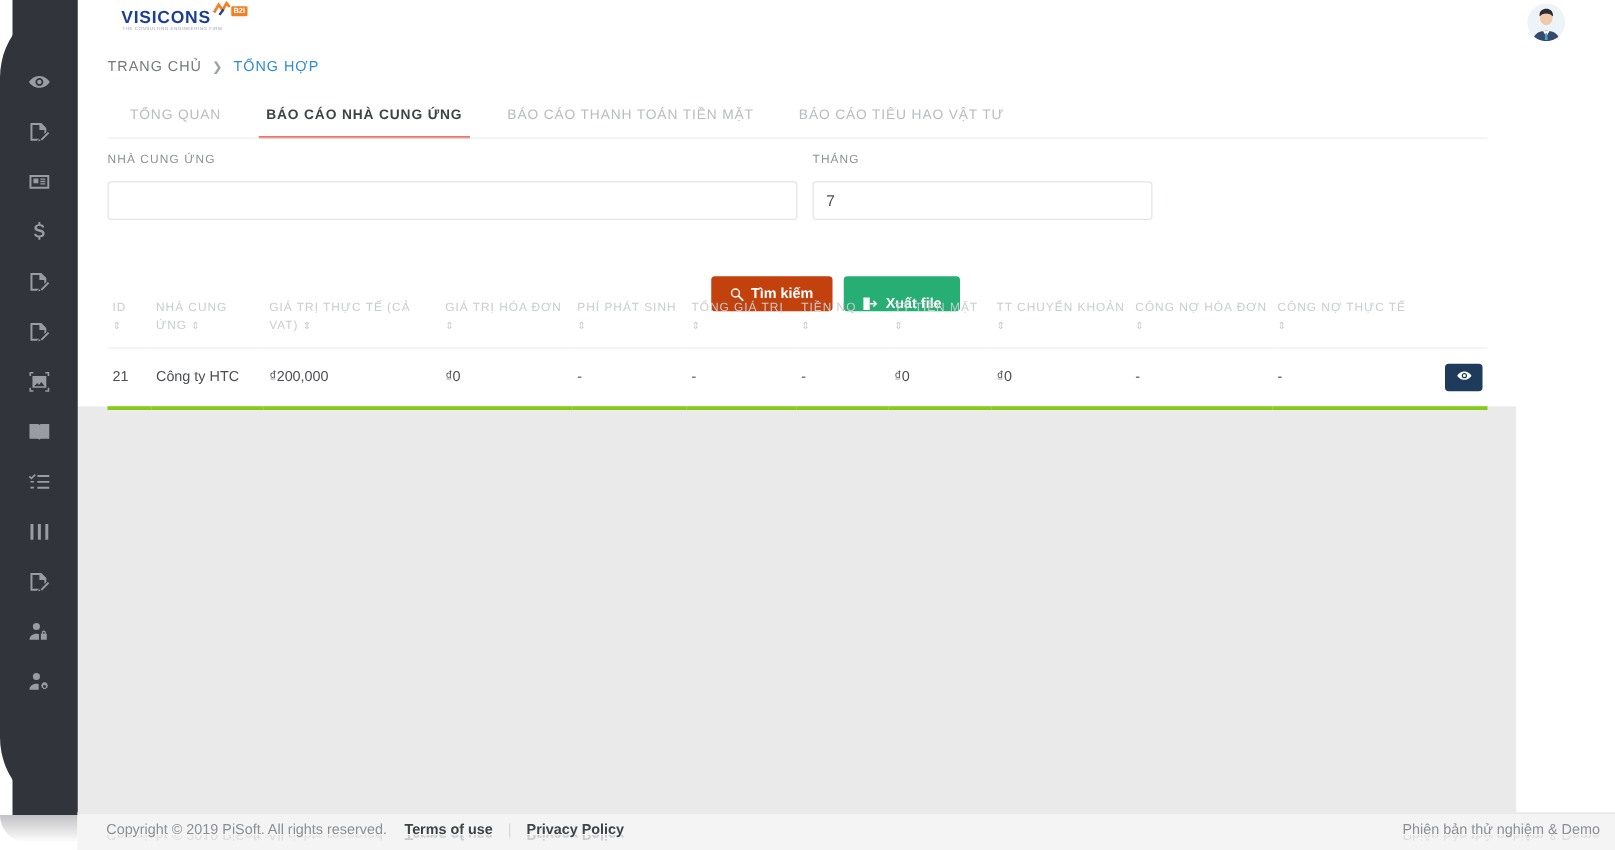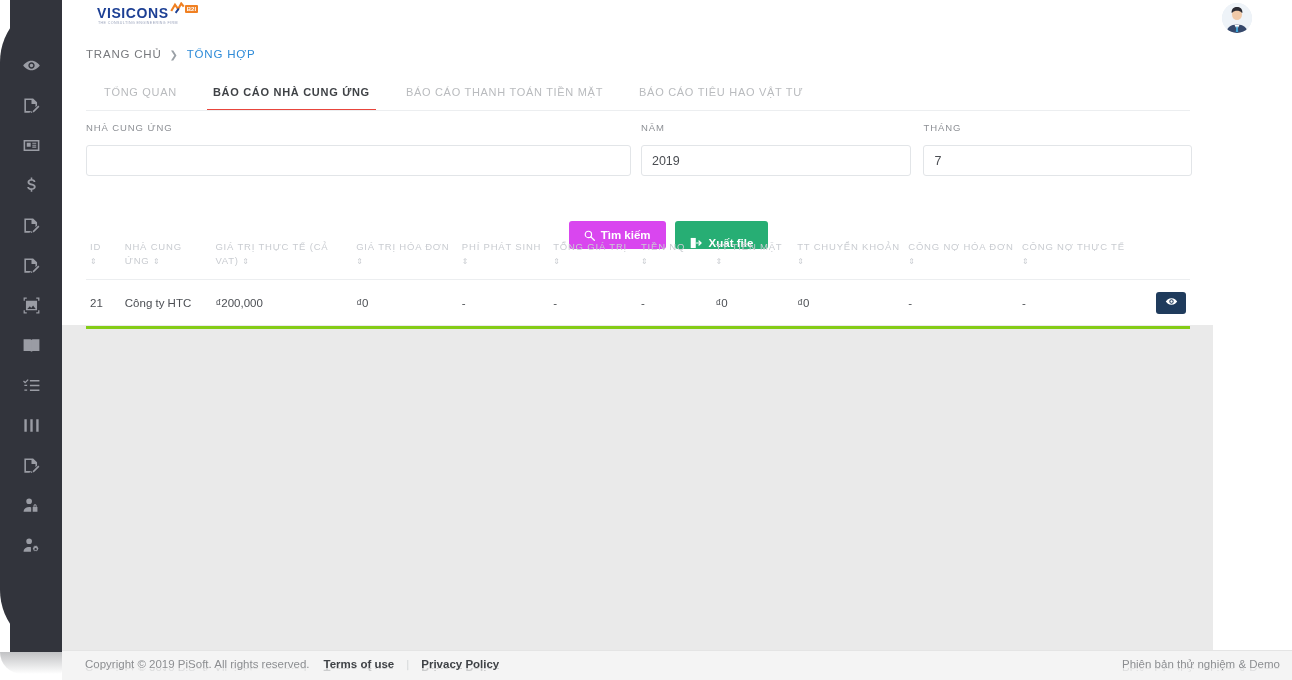--- a/index.html
+++ b/index.html
@@ -179,21 +179,21 @@
     width: 1213px;
     display: flex; justify-content: center; gap: 9px;
   }
   .btn {
     height: 28px; border: none; border-radius: 3px;
     color: #ffffff; font-size: 11.5px; font-weight: bold;
     display: flex; align-items: center; gap: 6px;
     padding: 0 15px; cursor: pointer;
     font-family: "Liberation Sans", sans-serif;
   }
-  .btn-search { background: #d946ef; }
+  .btn-search { background: #c2410c; }
   .btn-export { background: #27ae74; align-items: flex-end; }
   .btn svg { display: block; }
 
   
   .table-wrap {
     position: absolute; left: 24px; top: 196px;
     width: 1104px;
   }
   table { border-collapse: collapse; width: 1104px; }
   thead th {
@@ -436,24 +436,20 @@
       <div class="tab active">BÁO CÁO NHÀ CUNG ỨNG</div>
       <div class="tab">BÁO CÁO THANH TOÁN TIỀN MẶT</div>
       <div class="tab">BÁO CÁO TIÊU HAO VẬT TƯ</div>
     </div>
     <div class="tab-underline"></div>
 
     <div class="filters">
       <div class="fgroup supplier">
         <label class="flabel">NHÀ CUNG ỨNG</label>
         <input class="finput" type="text" value="" style="">
-      </div>
-      <div class="fgroup year">
-        <label class="flabel">NĂM</label>
-        <input class="finput" type="text" value="2019" style="">
       </div>
       <div class="fgroup month">
         <label class="flabel">THÁNG</label>
         <input class="finput" type="text" value="7" style="">
       </div>
     </div>
 
     <div class="actions">
       <button class="btn btn-search">
         <span>

